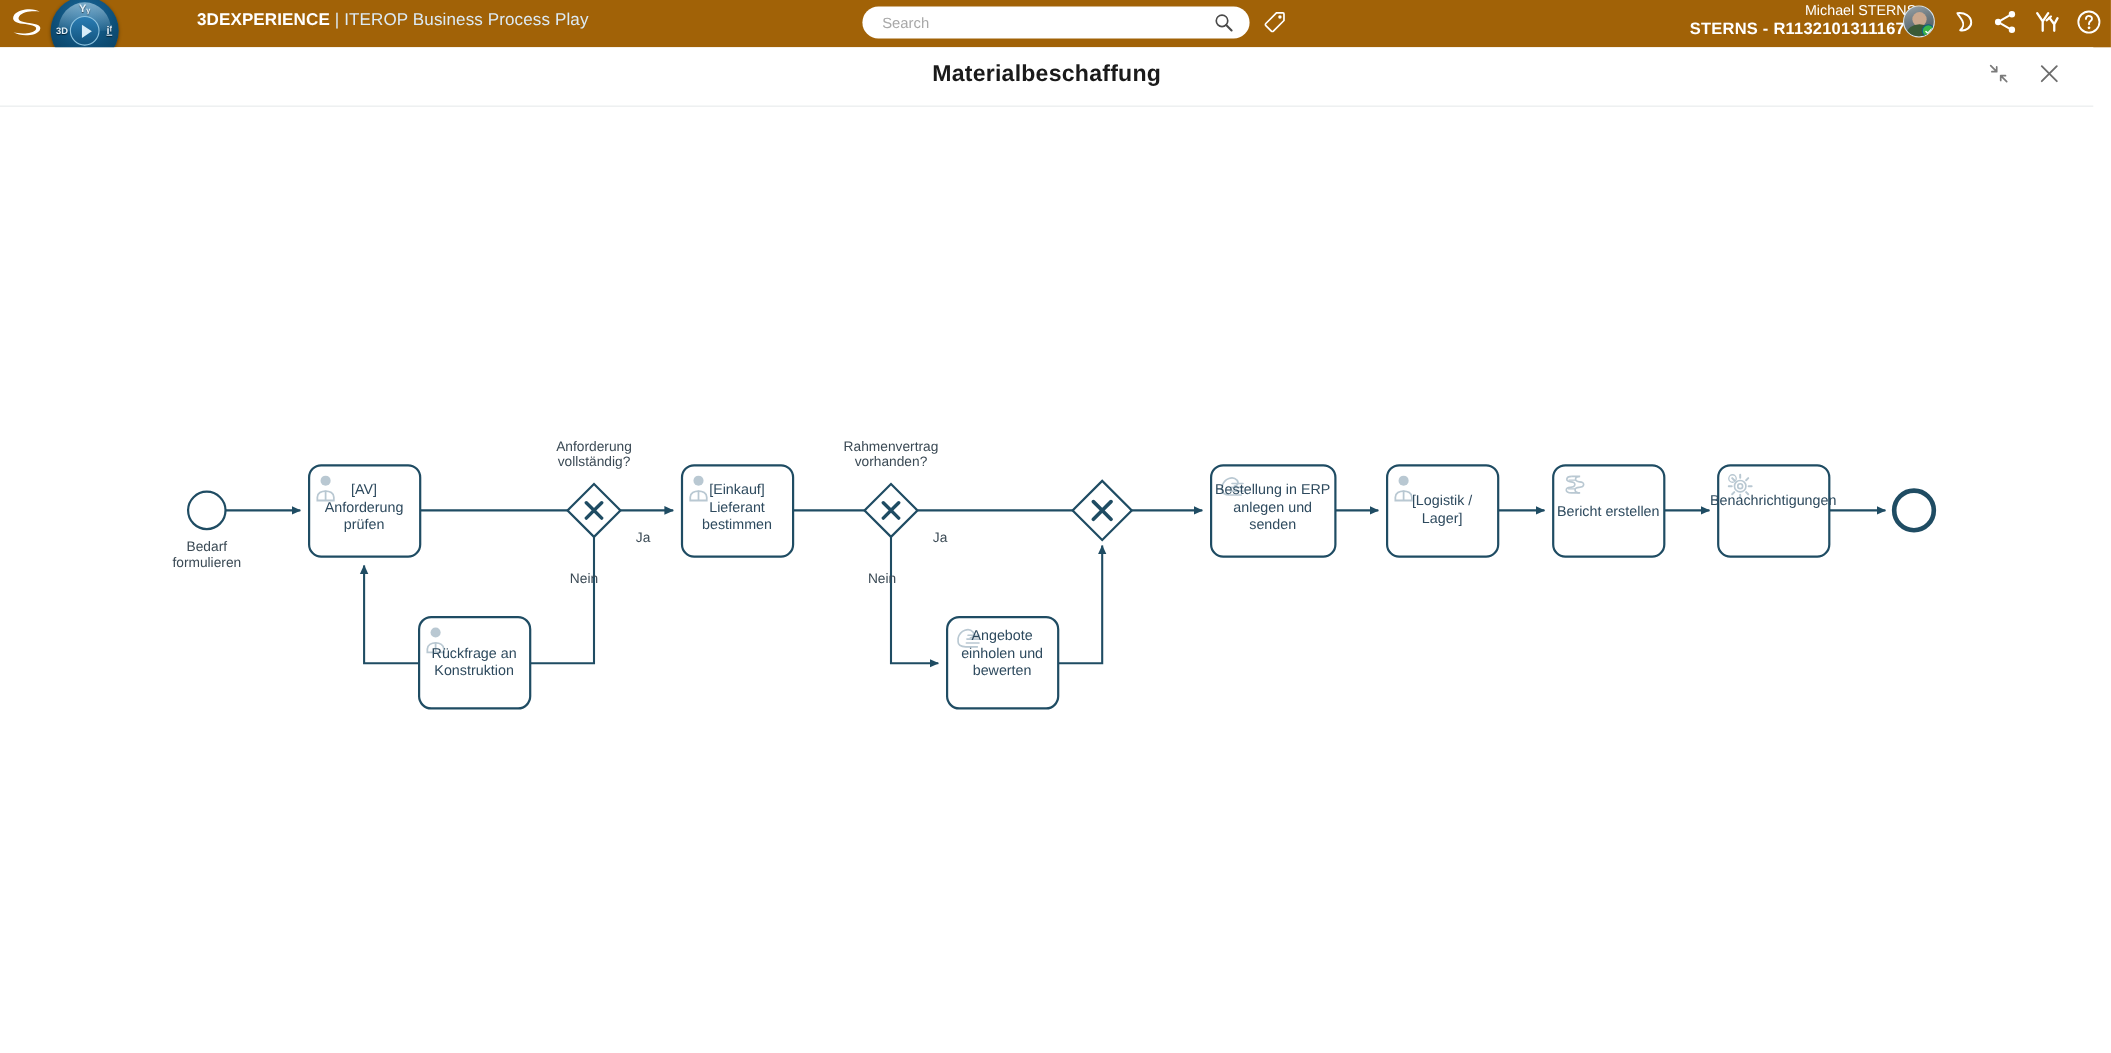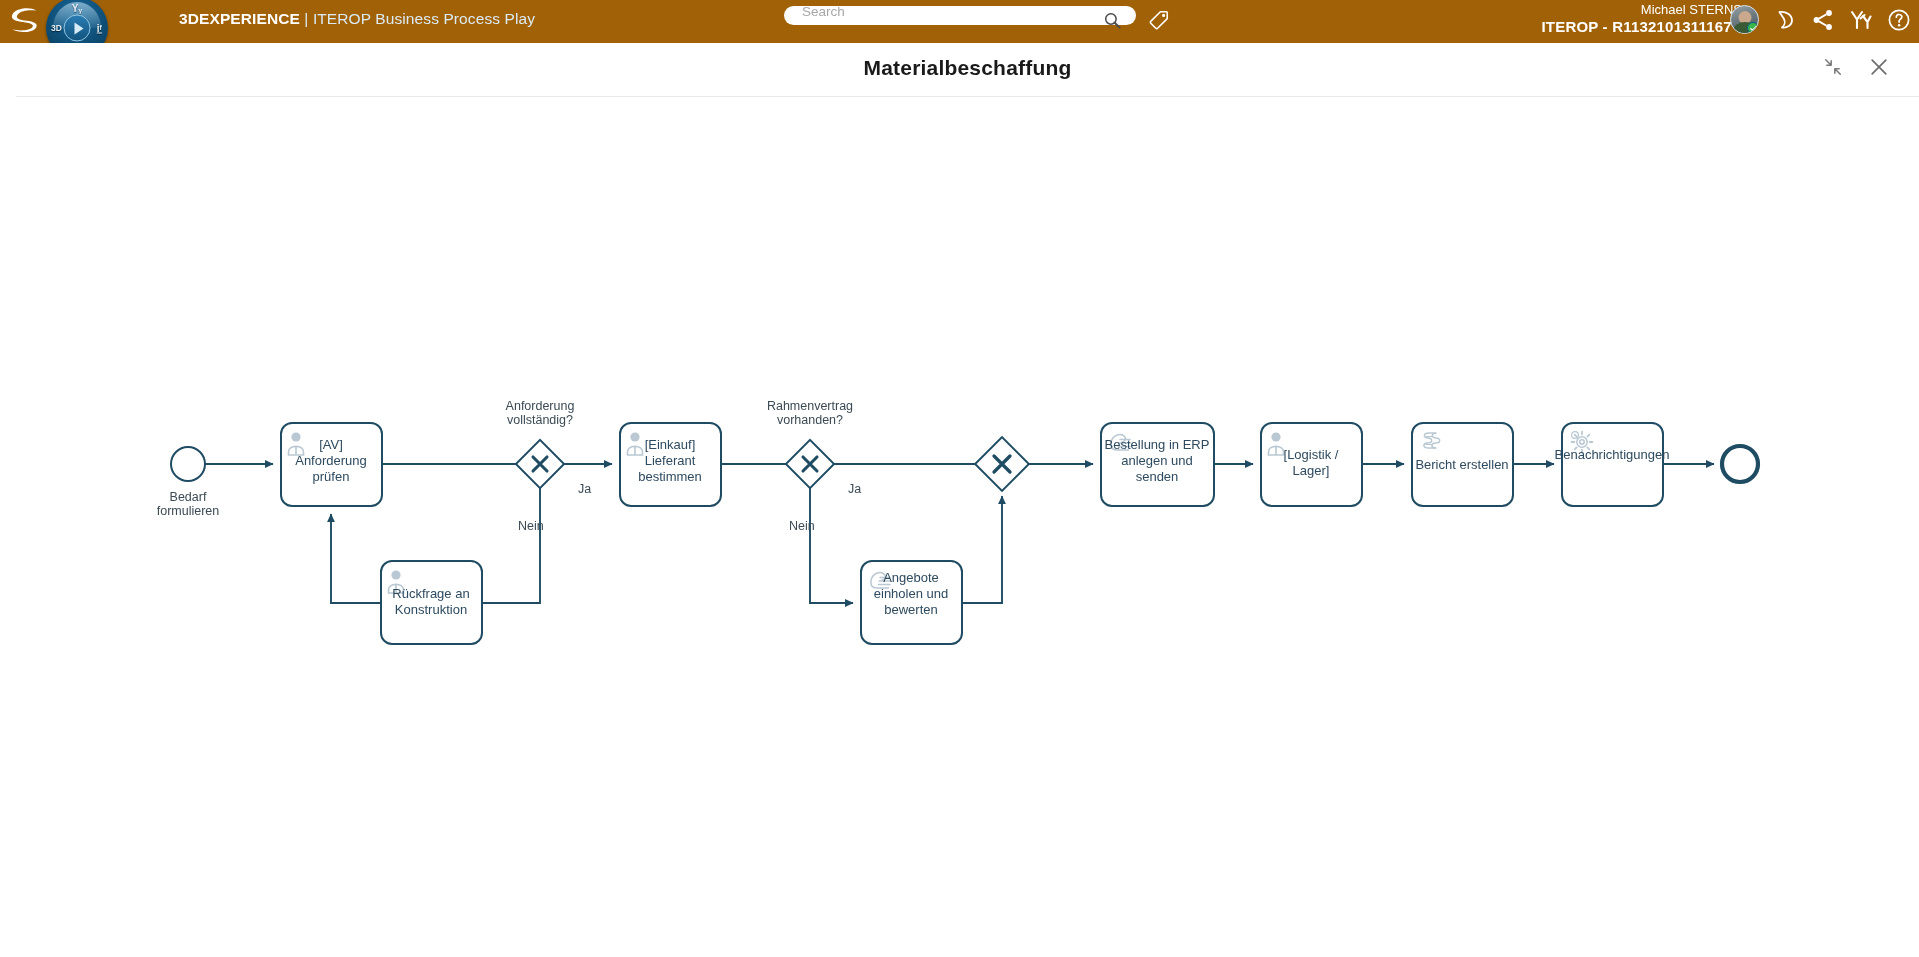--- a/index.html
+++ b/index.html
@@ -61,23 +61,23 @@
     position: absolute; left: 133px; top: 10px;
     color: #ffffff; font-size: 15.5px; font-weight: 600;
     letter-spacing: .1px; white-space: nowrap; margin-left: 46px;
   }
   .app-title b { font-weight: 800; }
   .app-title span.light { font-weight: 400; color: #dceaf4; }
 
   
   .search-wrap {
     position: absolute; left: 784px; top: 6px;
-    width: 352px; height: 19px;
+    width: 352px; height: 29px;
     background: #ffffff; border-radius: 15px;
-    display: flex; align-items: flex-end;
+    display: flex; align-items: center;
   }
   .search-input {
     border: none; outline: none; background: transparent;
     font-family: "Liberation Sans", sans-serif;
     font-size: 13.5px; color: #333;
     padding: 0 0 0 18px; width: 300px; height: 27px;
   }
   .search-input::placeholder { color: #a8a8a8; }
   .search-icon {
     position: absolute; right: 14px; top: 5px;
@@ -113,21 +113,21 @@
   }
   .avatar-badge {
     position:absolute; right:-1px; bottom:-1px; width:12px; height:12px;
     border-radius:50%; background:#39b54a; border:1.4px solid #0b5b88;
     display:flex; align-items:center; justify-content:center; z-index:3;
   }
   .hdr-ico { width: 24px; height: 24px; display:block; }
 
   
   .titlebar {
-    position: absolute; top: 43px; left: 16px;
+    position: absolute; top: 43px; left: 0;
     width: 1903px; height: 54px;
     background: #ffffff;
     border-bottom: 1px solid #e7eaec;
   }
   .doc-title {
     position: absolute; left: 0; right: 0; top: 13px;
     text-align: center; font-size: 21px; font-weight: 700; color: #1a1a1a;
     letter-spacing: .2px;
   }
   .win-btns {
@@ -193,21 +193,21 @@
   </div>
 
   <svg class="tag-icon" viewBox="0 0 24 24">
     <path d="M13.5 3 H20 a1 1 0 0 1 1 1 V10.5 L10.5 21 a1.4 1.4 0 0 1 -2 0 L3 15.5
              a1.4 1.4 0 0 1 0 -2 Z" fill="none" stroke="#ffffff" stroke-width="1.7" stroke-linejoin="round"></path>
     <circle cx="17" cy="7" r="1.7" fill="#ffffff"></circle>
   </svg>
 
   <div class="user-block">
     <div class="user-name">Michael STERNS</div>
-    <div class="user-org"><span>ITEROP - R1132101311167</span><span class="caret">˅</span></div>
+    <div class="user-org"><span>STERNS - R1132101311167</span><span class="caret">˅</span></div>
   </div>
 
   <div class="hdr-icons">
     <div class="avatar">
       <div class="avatar-badge">
         <svg viewBox="0 0 12 12" width="9" height="9">
           <path d="M2.5 6.2 L4.7 8.4 L9.3 3.6" fill="none" stroke="#ffffff" stroke-width="1.8" stroke-linecap="round" stroke-linejoin="round"></path>
         </svg>
       </div>
     </div>

